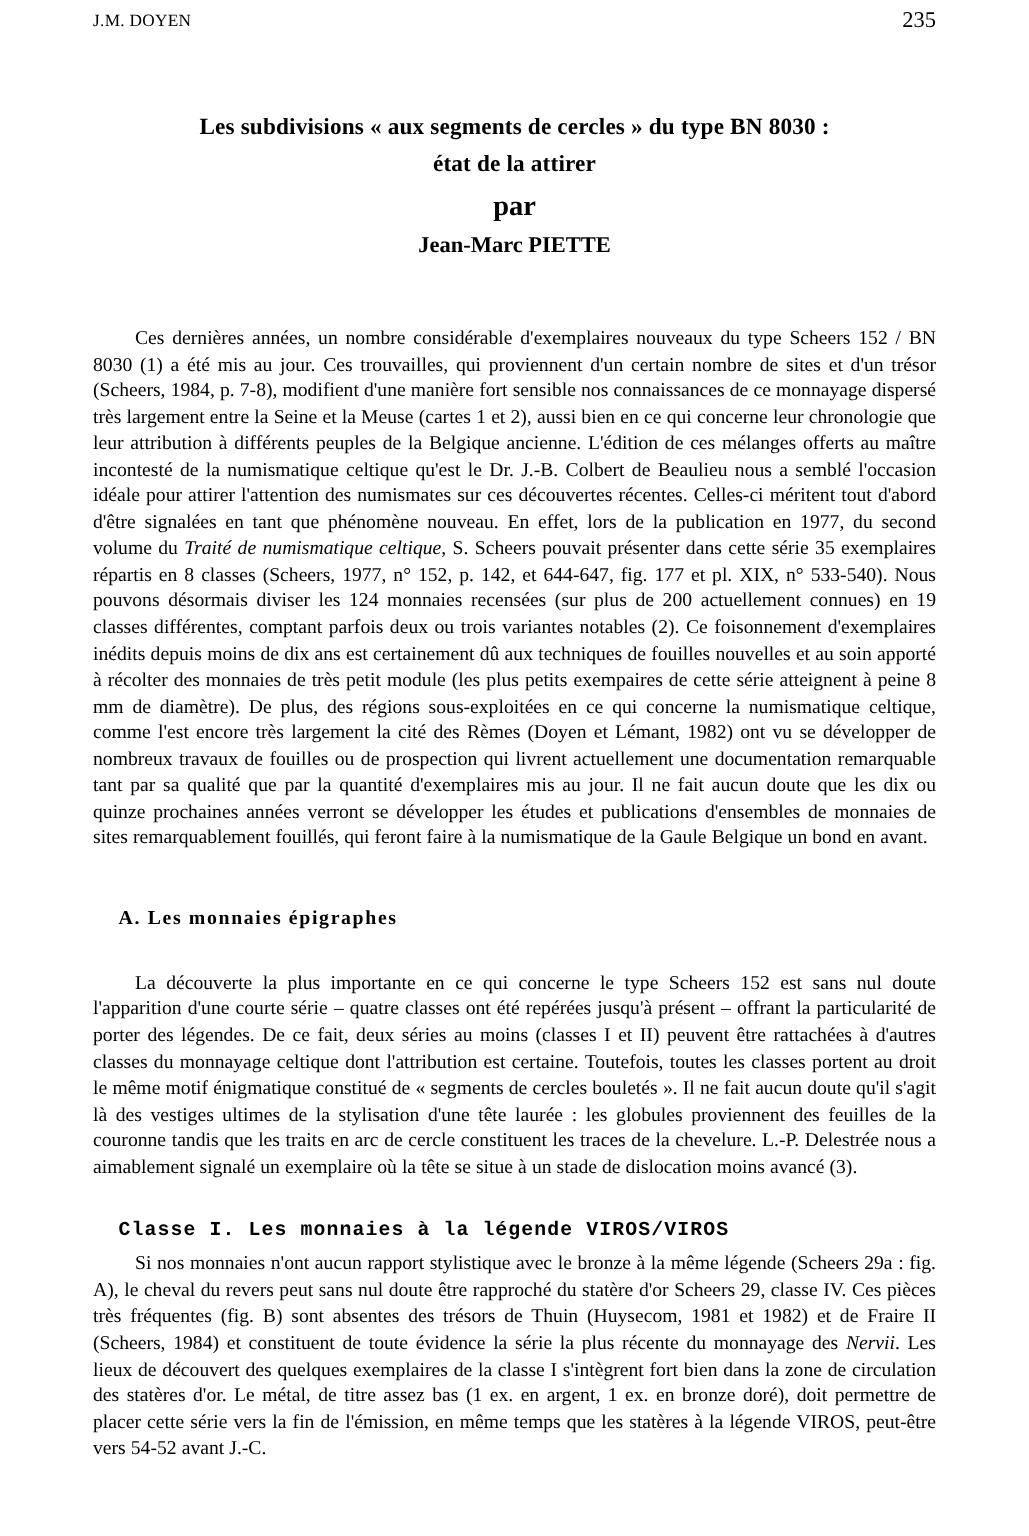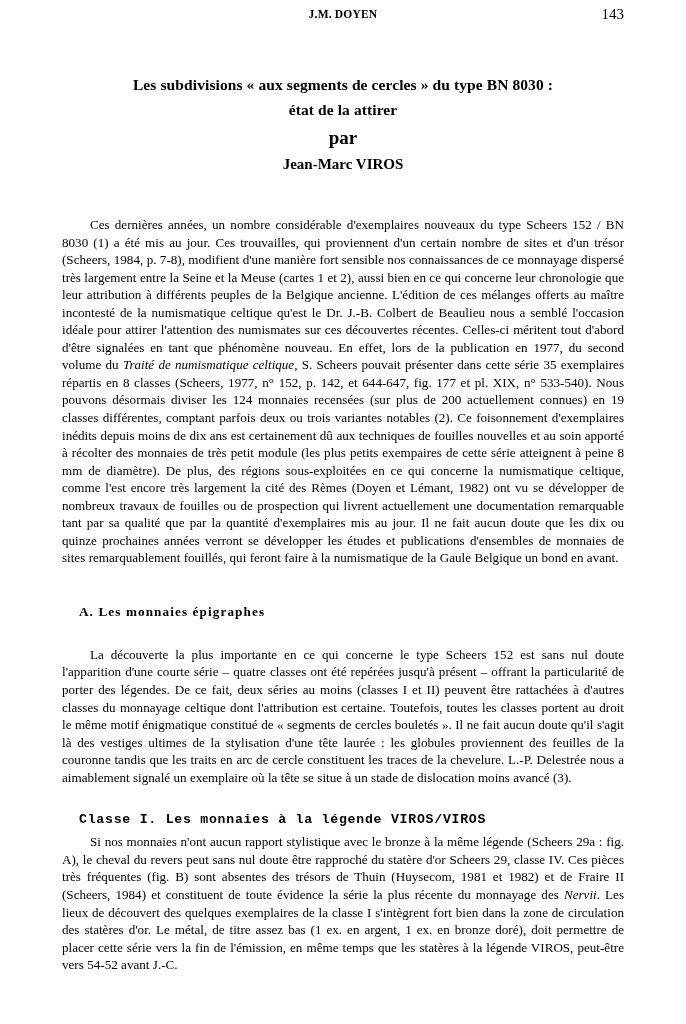--- a/index.html
+++ b/index.html
@@ -31,23 +31,22 @@
     left: 62px;
     top: 8px;
     width: 562px;
     height: 16px;
   }
   .running-head .rh-title {
     position: absolute;
     left: 0;
     top: 0;
     width: 562px;
-    text-align: center;
     font-size: 11.5px;
-    font-weight: bold;
+    font-weight: normal;
     letter-spacing: 0.2px;
   }
   .running-head .rh-page {
     position: absolute;
     right: 0;
     top: -2px;
     font-size: 15px;
     font-weight: normal;
   }
 
@@ -119,28 +118,28 @@
   .spacer-xs { height: 3px; }
   i { font-style: italic; }
 </style>
 </head>
 <body>
 
 <div class="page">
 
   <div class="running-head">
     <div class="rh-title">J.M. DOYEN</div>
-    <div class="rh-page">143</div>
+    <div class="rh-page">235</div>
   </div>
 
   <div class="title-block">
     <div class="title-line-1">Les subdivisions « aux segments de cercles » du type BN 8030 :</div>
     <div class="title-line-2">état de la attirer</div>
     <div class="byline-par">par</div>
-    <div class="byline-author">Jean-Marc VIROS</div>
+    <div class="byline-author">Jean-Marc PIETTE</div>
   </div>
 
   <div class="body-col">
 
     <p class="para"><span>Ces dernières années, un nombre considérable d'exemplaires nouveaux du type Scheers 152 / BN 8030 (1) a été mis au jour. Ces trouvailles, qui proviennent d'un certain nombre de sites et d'un trésor (Scheers, 1984, p. 7-8), modifient d'une manière fort sensible nos connaissances de ce monnayage dispersé très largement entre la Seine et la Meuse (cartes 1 et 2), aussi bien en ce qui concerne leur chronologie que leur attribution à différents peuples de la Belgique ancienne. L'édition de ces mélanges offerts au maître incontesté de la numismatique celtique qu'est le Dr. J.-B. Colbert de Beaulieu nous a semblé l'occasion idéale pour attirer l'attention des numismates sur ces découvertes récentes. Celles-ci méritent tout d'abord d'être signalées en tant que phénomène nouveau. En effet, lors de la publication en 1977, du second volume du </span><i>Traité de numismatique celtique</i><span>, S. Scheers pouvait présenter dans cette série 35 exemplaires répartis en 8 classes (Scheers, 1977, n° 152, p. 142, et 644-647, fig. 177 et pl. XIX, n° 533-540). Nous pouvons désormais diviser les 124 monnaies recensées (sur plus de 200 actuellement connues) en 19 classes différentes, comptant parfois deux ou trois variantes notables (2). Ce foisonnement d'exemplaires inédits depuis moins de dix ans est certainement dû aux techniques de fouilles nouvelles et au soin apporté à récolter des monnaies de très petit module (les plus petits exempaires de cette série atteignent à peine 8 mm de diamètre). De plus, des régions sous-exploitées en ce qui concerne la numismatique celtique, comme l'est encore très largement la cité des Rèmes (Doyen et Lémant, 1982) ont vu se développer de nombreux travaux de fouilles ou de prospection qui livrent actuellement une documentation remarquable tant par sa qualité que par la quantité d'exemplaires mis au jour. Il ne fait aucun doute que les dix ou quinze prochaines années verront se développer les études et publications d'ensembles de monnaies de sites remarquablement fouillés, qui feront faire à la numismatique de la Gaule Belgique un bond en avant.</span></p>
 
     <div class="spacer-lg"></div>
 
     <p class="sec-head">A. Les monnaies épigraphes</p>
 

